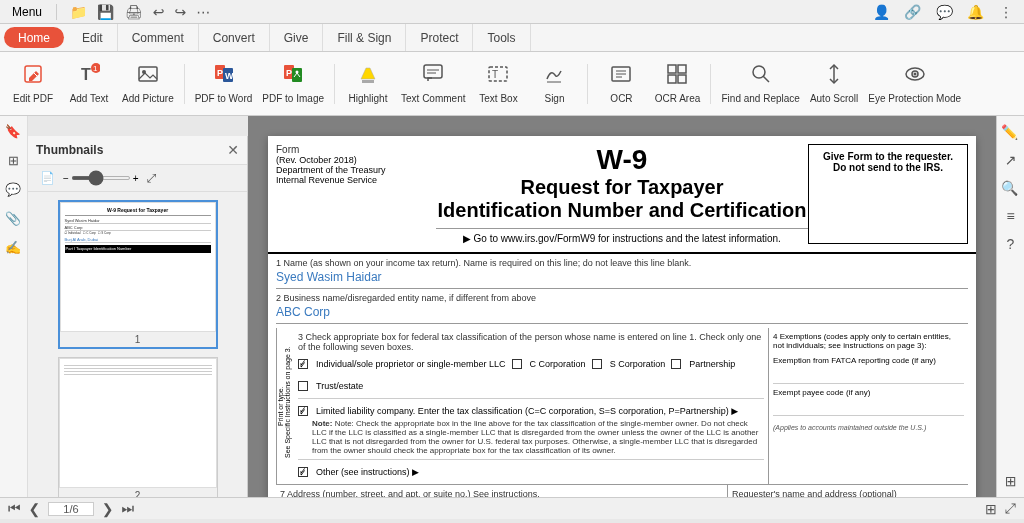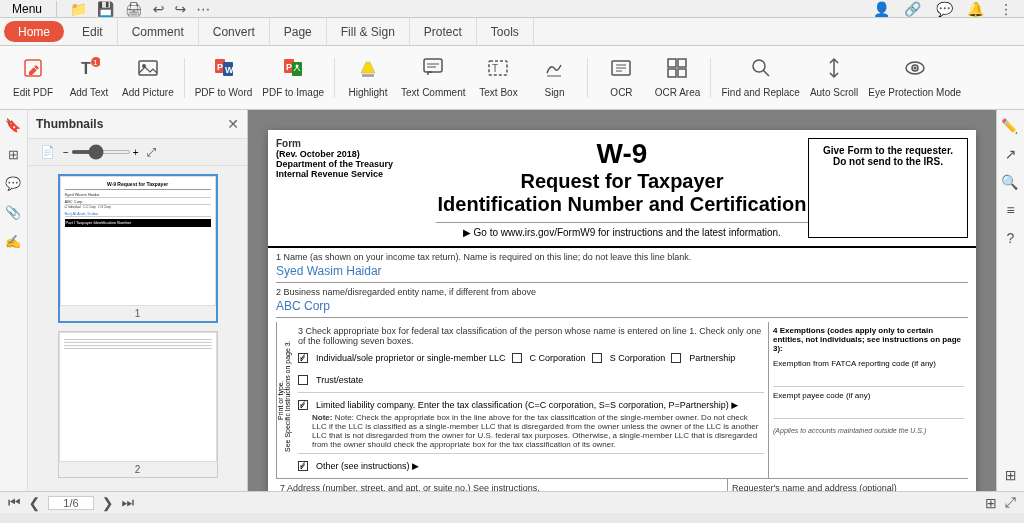--- a/index.html
+++ b/index.html
@@ -1,20 +1,20 @@
 <!DOCTYPE html>
 <html><head>
   <meta charset="utf-8">
   <style>
     * { box-sizing: border-box; margin: 0; padding: 0; }
     body { font-family: Arial, sans-serif; font-size: 12px; background: #e8e8e8; overflow: hidden; width: 1024px; height: 523px; }
 
     
     .menu-bar {
-      height: 18px;
+      height: 24px;
       background: #f0f0f0;
       border-bottom: 1px solid #ccc;
       display: flex;
       align-items: center;
       padding: 0 8px;
       gap: 12px;
     }
     .menu-bar-left { display: flex; align-items: center; gap: 10px; }
     .menu-item { font-size: 12px; cursor: pointer; padding: 2px 4px; }
     .menu-separator { width: 1px; height: 16px; background: #ccc; }
@@ -81,20 +81,21 @@
       height: calc(523px - 28px - 28px - 64px - 22px);
     }
 
     
     .sidebar {
       width: 220px;
       background: #f0f0f0;
       border-right: 1px solid #ccc;
       display: flex;
       flex-direction: column;
+      margin-top: 20px;
     }
     .sidebar-header {
       display: flex;
       align-items: center;
       justify-content: space-between;
       padding: 6px 8px;
       border-bottom: 1px solid #ddd;
       background: #f5f5f5;
     }
     .sidebar-title { font-size: 12px; font-weight: bold; color: #333; }
@@ -176,21 +177,21 @@
       padding: 0;
       font-size: 11px;
     }
 
     
     .w9-header {
       display: flex;
       border-bottom: 2px solid black;
       padding: 8px;
     }
-    .w9-form-info { flex: 0 0 160px; font-size: 9px; font-weight: bold; }
+    .w9-form-info { flex: 0 0 160px; font-size: 9px; }
     .w9-title { flex: 1; text-align: center; }
     .w9-title h1 { font-size: 28px; font-weight: bold; font-family: Arial, sans-serif; }
     .w9-title h2 { font-size: 20px; font-weight: bold; font-family: Arial, sans-serif; }
     .w9-title p { font-size: 10px; margin-top: 4px; }
     .w9-give-form { flex: 0 0 160px; border: 1px solid black; padding: 6px; font-size: 10px; font-weight: bold; text-align: center; }
     .w9-body { padding: 4px 8px; }
     .w9-field { border-bottom: 1px solid #999; margin-bottom: 4px; padding-bottom: 2px; }
     .w9-field-label { font-size: 9px; color: #333; }
     .w9-field-value { font-size: 12px; color: #3a7abf; padding: 2px 0; }
     .checkbox-row { display: flex; align-items: center; gap: 8px; font-size: 9px; margin: 3px 0; }
@@ -239,21 +240,21 @@
     <span class="menu-icon-btn">🔔</span>
     <span class="menu-icon-btn">⋮</span>
   </div>
 </div>
 
 <div class="tab-bar">
   <div class="tab active">Home</div>
   <div class="tab">Edit</div>
   <div class="tab">Comment</div>
   <div class="tab">Convert</div>
-  <div class="tab">Page</div>
+  <div class="tab">Give</div>
   <div class="tab">Fill &amp; Sign</div>
   <div class="tab">Protect</div>
   <div class="tab">Tools</div>
 </div>
 
 <div class="toolbar">
   <div class="tool-btn">
     <div class="icon">
       <svg width="22" height="22" viewBox="0 0 22 22">
           <rect x="3" y="3" width="16" height="16" rx="2" fill="none" stroke="#e8523a" stroke-width="1.5"></rect>
@@ -536,21 +537,21 @@
               <div style="border-top:1px solid #ccc; padding-top:4px;">
                 <div class="checkbox-row">
                   <div class="checkbox checked">✓</div>
                   <span style="font-size:9px;">Other (see instructions) ▶</span>
                 </div>
               </div>
             </div>
           </div>
 
           <div style="width:200px; border-left:1px solid #999; padding:4px; font-size:8px;">
-            <div style="margin-bottom:6px;font-weight:bold;">4 Exemptions (codes apply only to certain entities, not individuals; see instructions on page 3):</div>
+            <div style="margin-bottom:6px;">4 Exemptions (codes apply only to certain entities, not individuals; see instructions on page 3):</div>
             <div style="margin-bottom:4px; border-bottom:1px solid #ccc; padding-bottom:4px;">
               <span>Exemption from FATCA reporting code (if any)</span>
               <div style="height:14px;"></div>
             </div>
             <div style="margin-bottom:8px; border-bottom:1px solid #ccc; padding-bottom:4px;">
               <span>Exempt payee code (if any)</span>
               <div style="height:14px;"></div>
             </div>
             <div style="font-size:7px; color:#555; font-style:italic;">(Applies to accounts maintained outside the U.S.)</div>
           </div>

